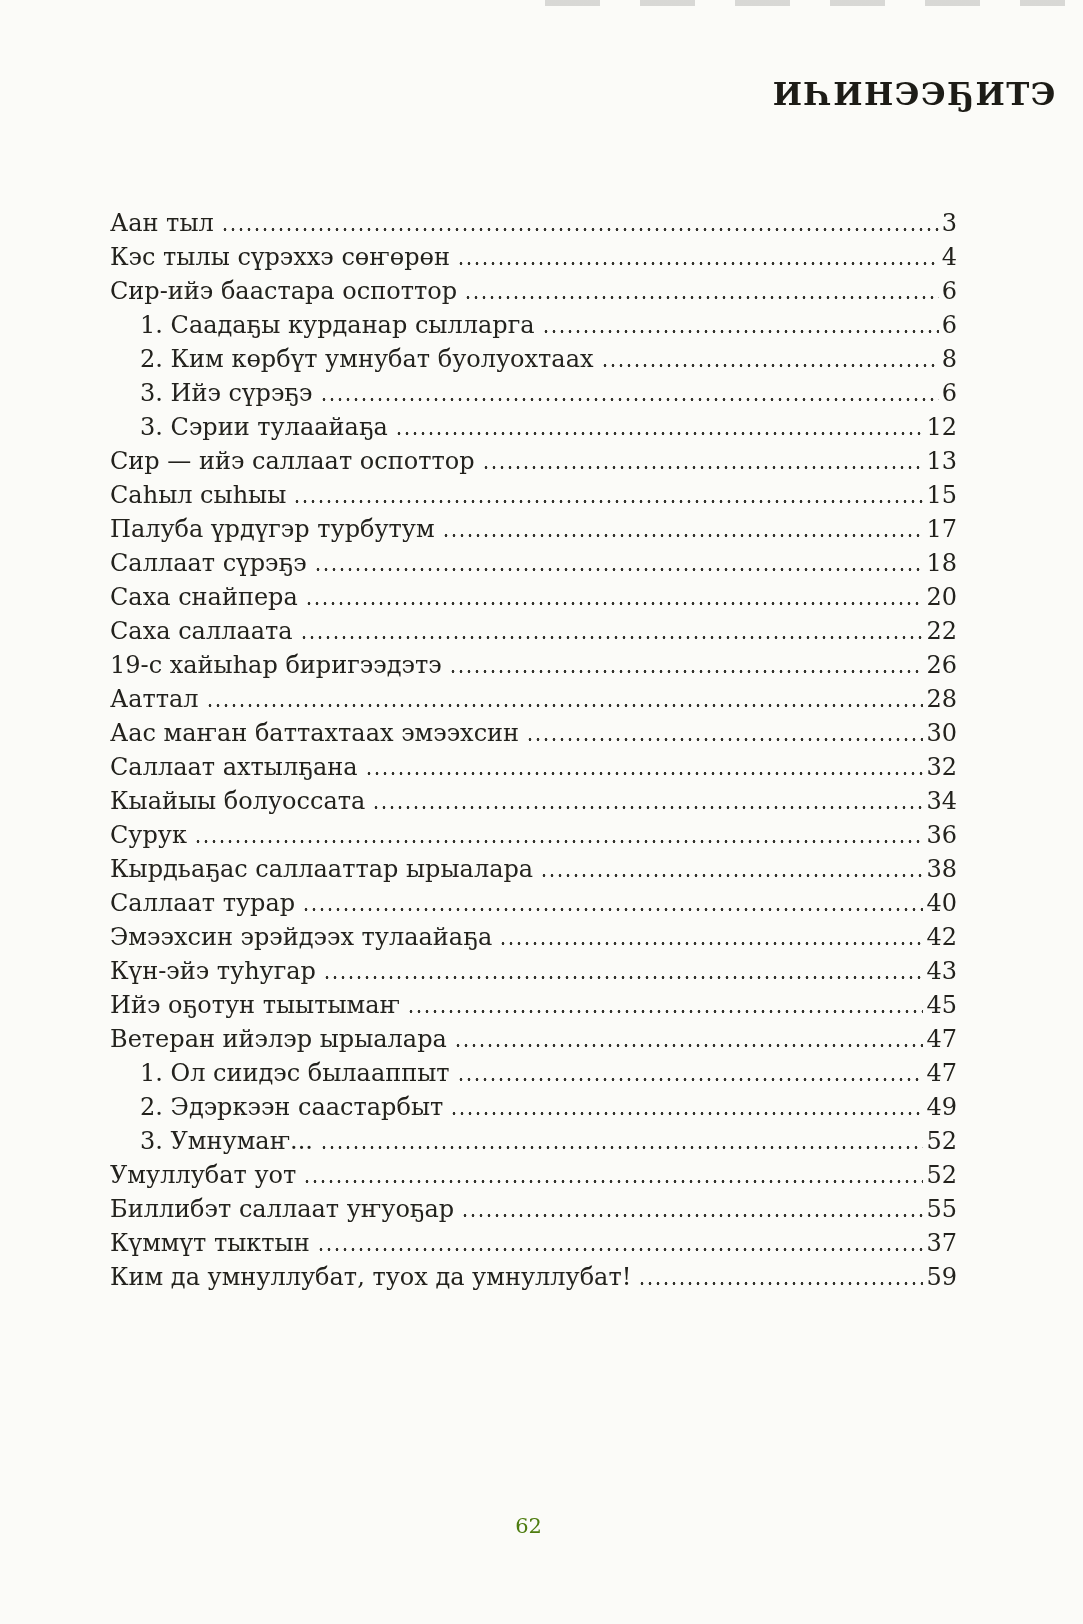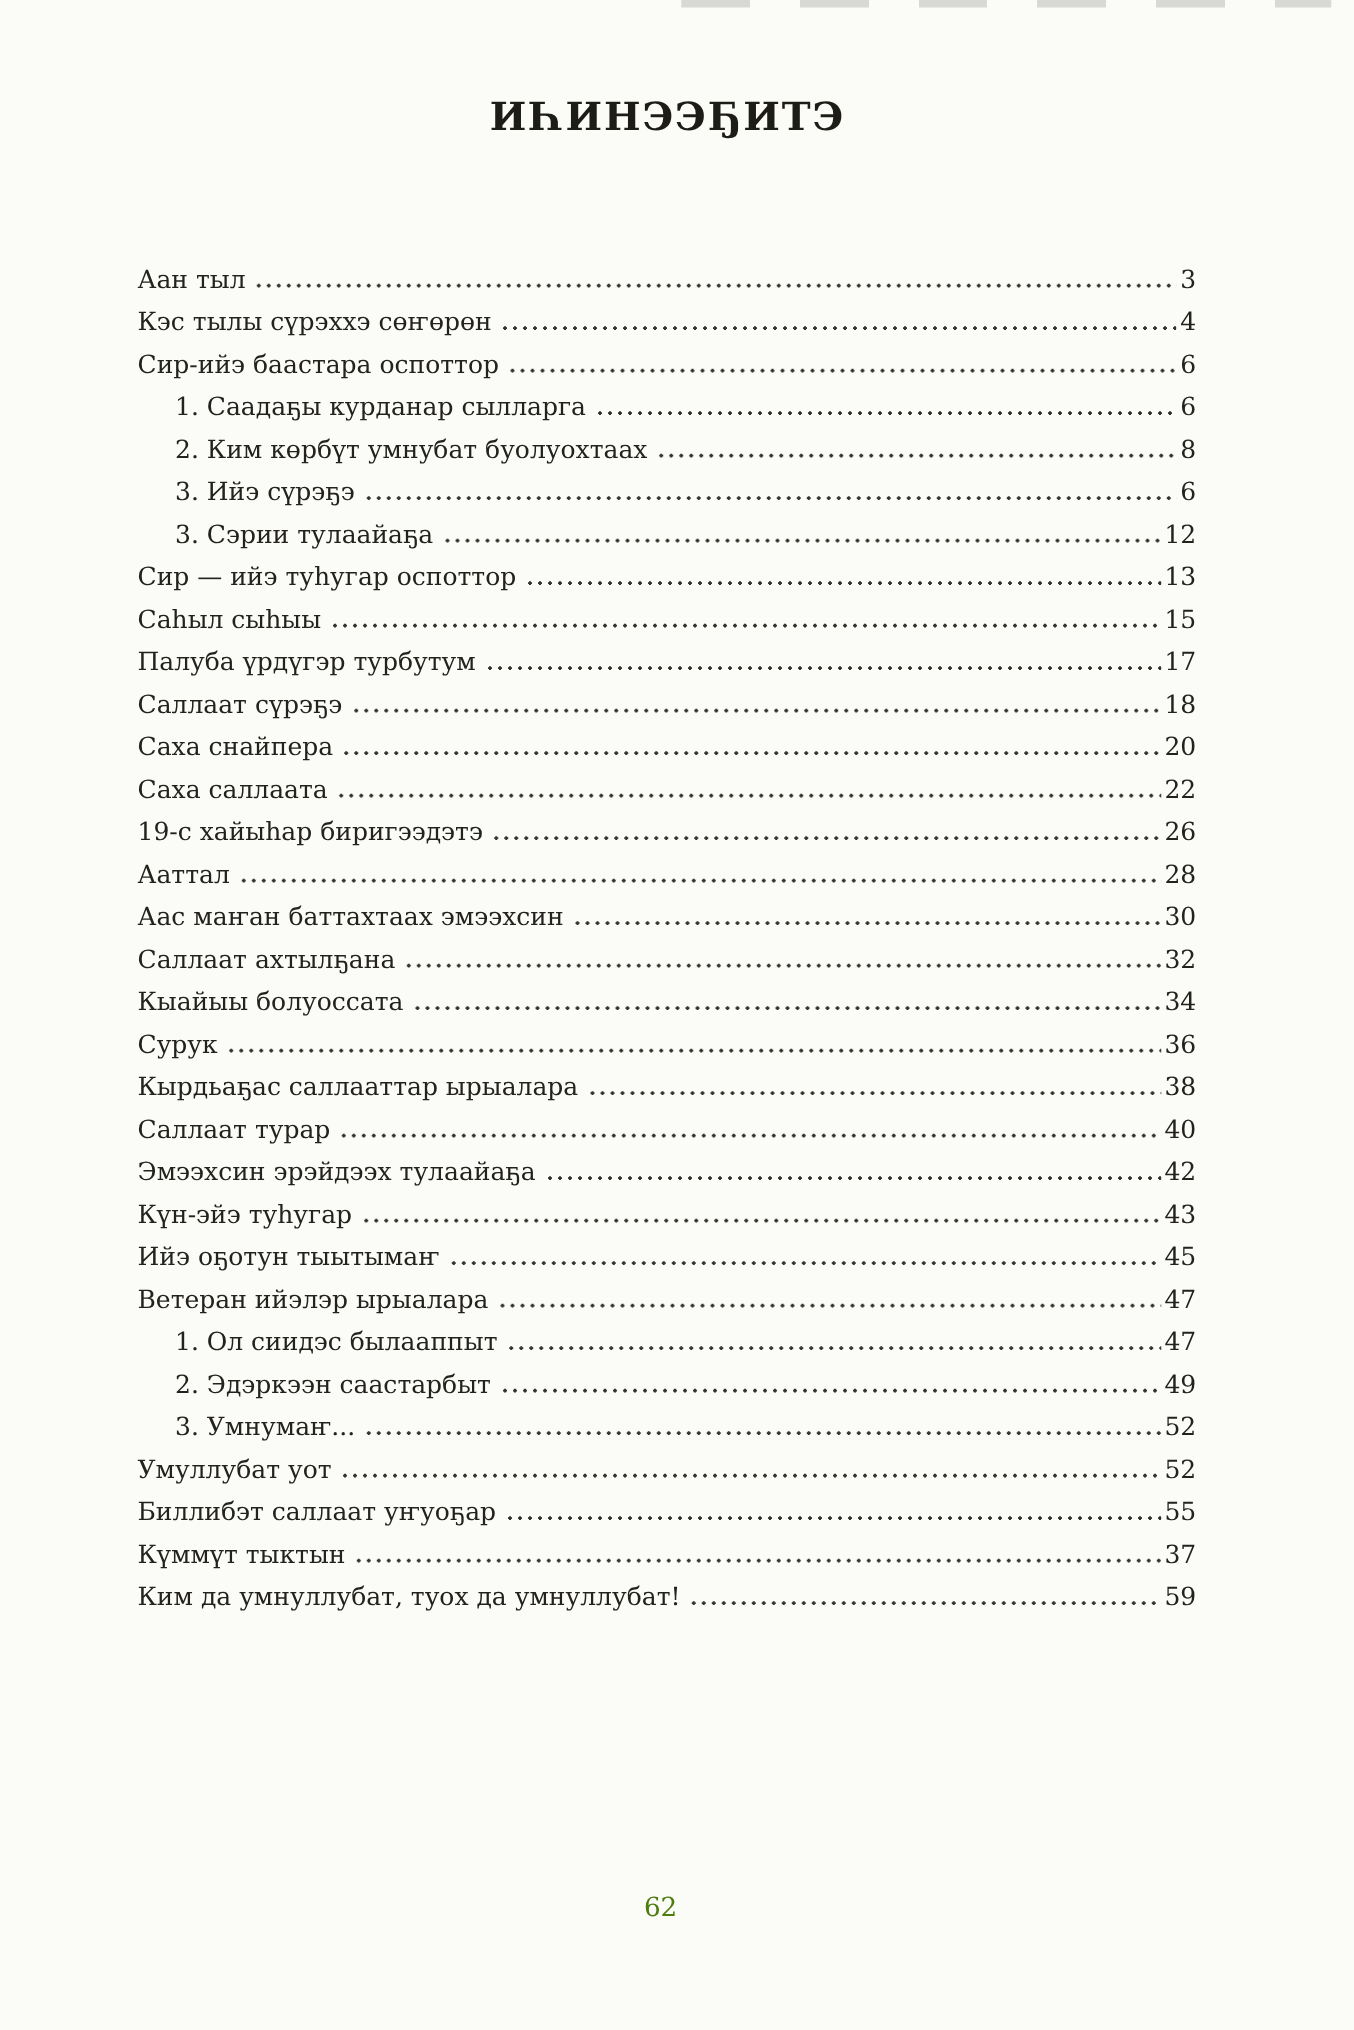--- a/index.html
+++ b/index.html
@@ -27,37 +27,37 @@
     background: repeating-linear-gradient(90deg,
       rgba(110,110,108,0.45) 0 55px,
       rgba(255,255,255,0) 55px 95px);
     opacity: 0.55;
   }
   .page-title {
     position: absolute;
     top: 76px;
     left: 0;
     right: 26px;
-    text-align: center;
+    text-align: right;
     font-size: 31px;
     font-weight: bold;
     letter-spacing: 1.5px;
     color: #1d1c17;
     margin-left: 11px;
   }
   .toc {
     position: absolute;
     left: 110px;
     right: 126px;
     top: 206px;
   }
   .toc-row {
     display: flex;
     align-items: baseline;
-    font-size: 20px;
+    font-size: 24px;
     line-height: 34px;
     white-space: nowrap;
   }
   .toc-row.indent {
     margin-left: 30px;
     justify-content: flex-end;
   }
   .toc-title {
     flex: 0 0 auto;
   }
@@ -130,21 +130,21 @@
     <span class="toc-page">6</span>
   </div>
 
   <div class="toc-row indent">
     <span class="toc-title">3. Сэрии тулаайаҕа</span>
     <span class="leader"></span>
     <span class="toc-page">12</span>
   </div>
 
   <div class="toc-row">
-    <span class="toc-title">Сир — ийэ туһугар оспоттор</span>
+    <span class="toc-title">Сир — ийэ саллаат оспоттор</span>
     <span class="leader"></span>
     <span class="toc-page">13</span>
   </div>
 
   <div class="toc-row">
     <span class="toc-title">Саһыл сыһыы</span>
     <span class="leader"></span>
     <span class="toc-page">15</span>
   </div>
 

